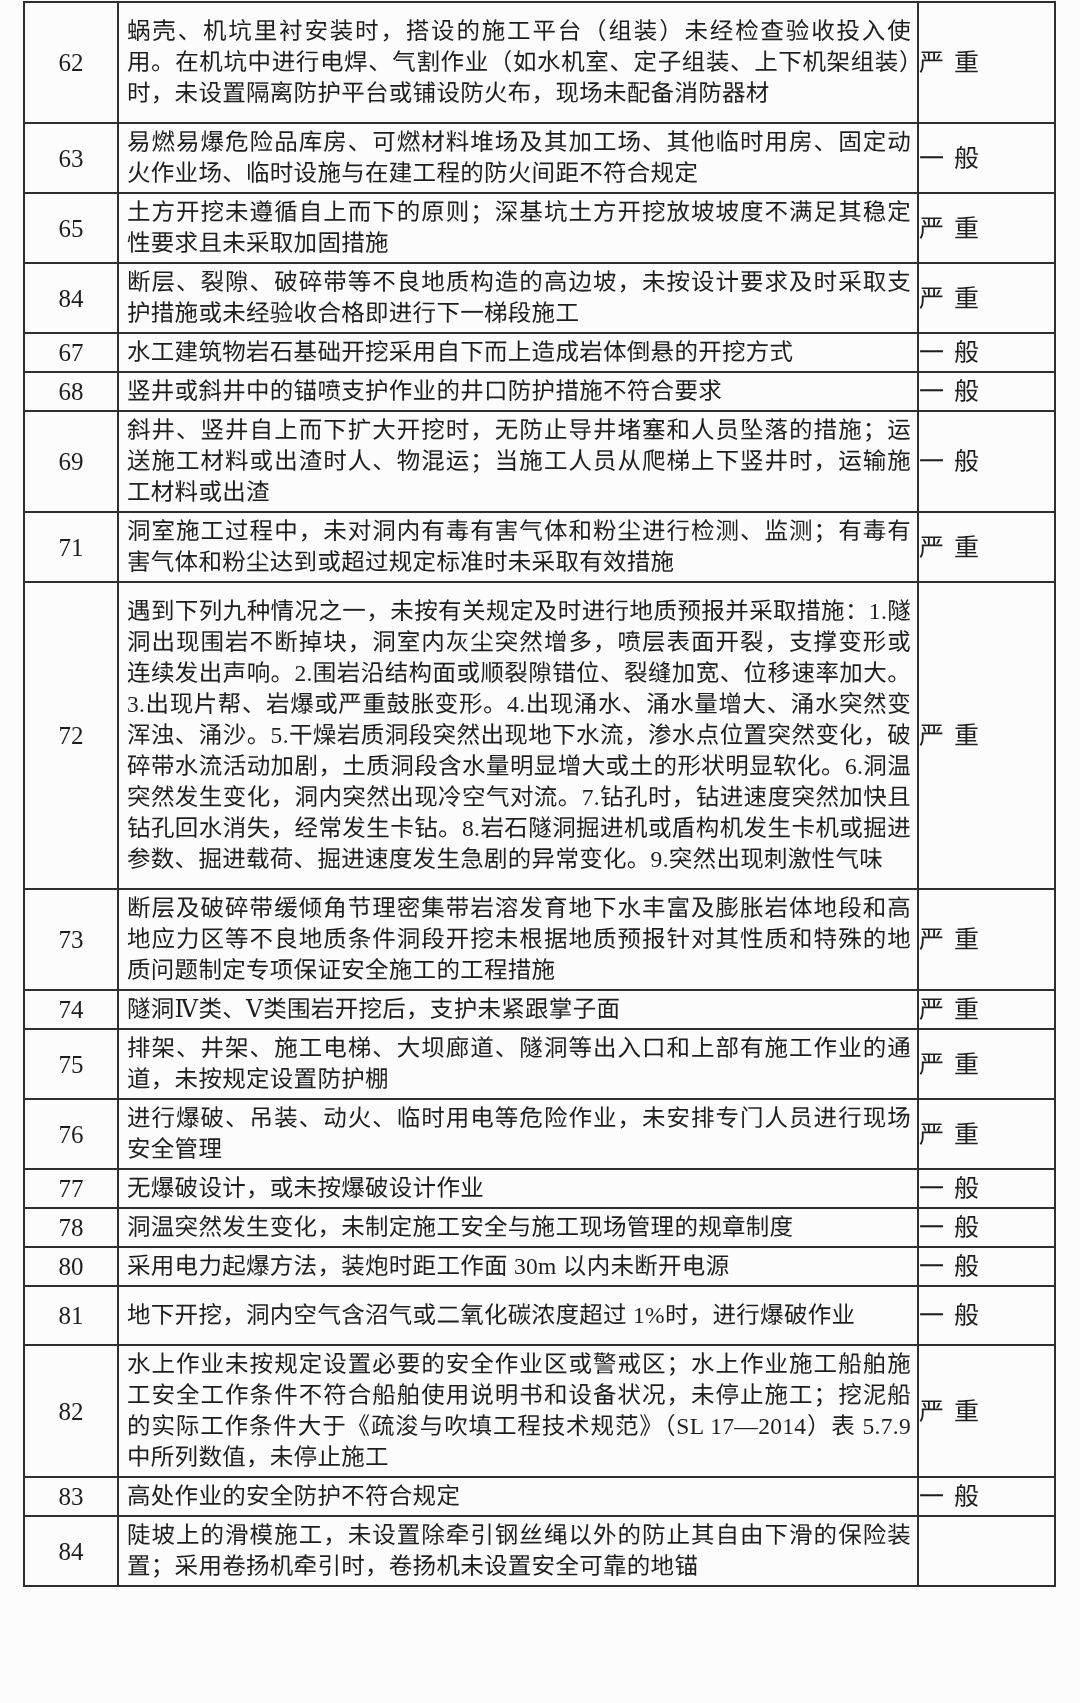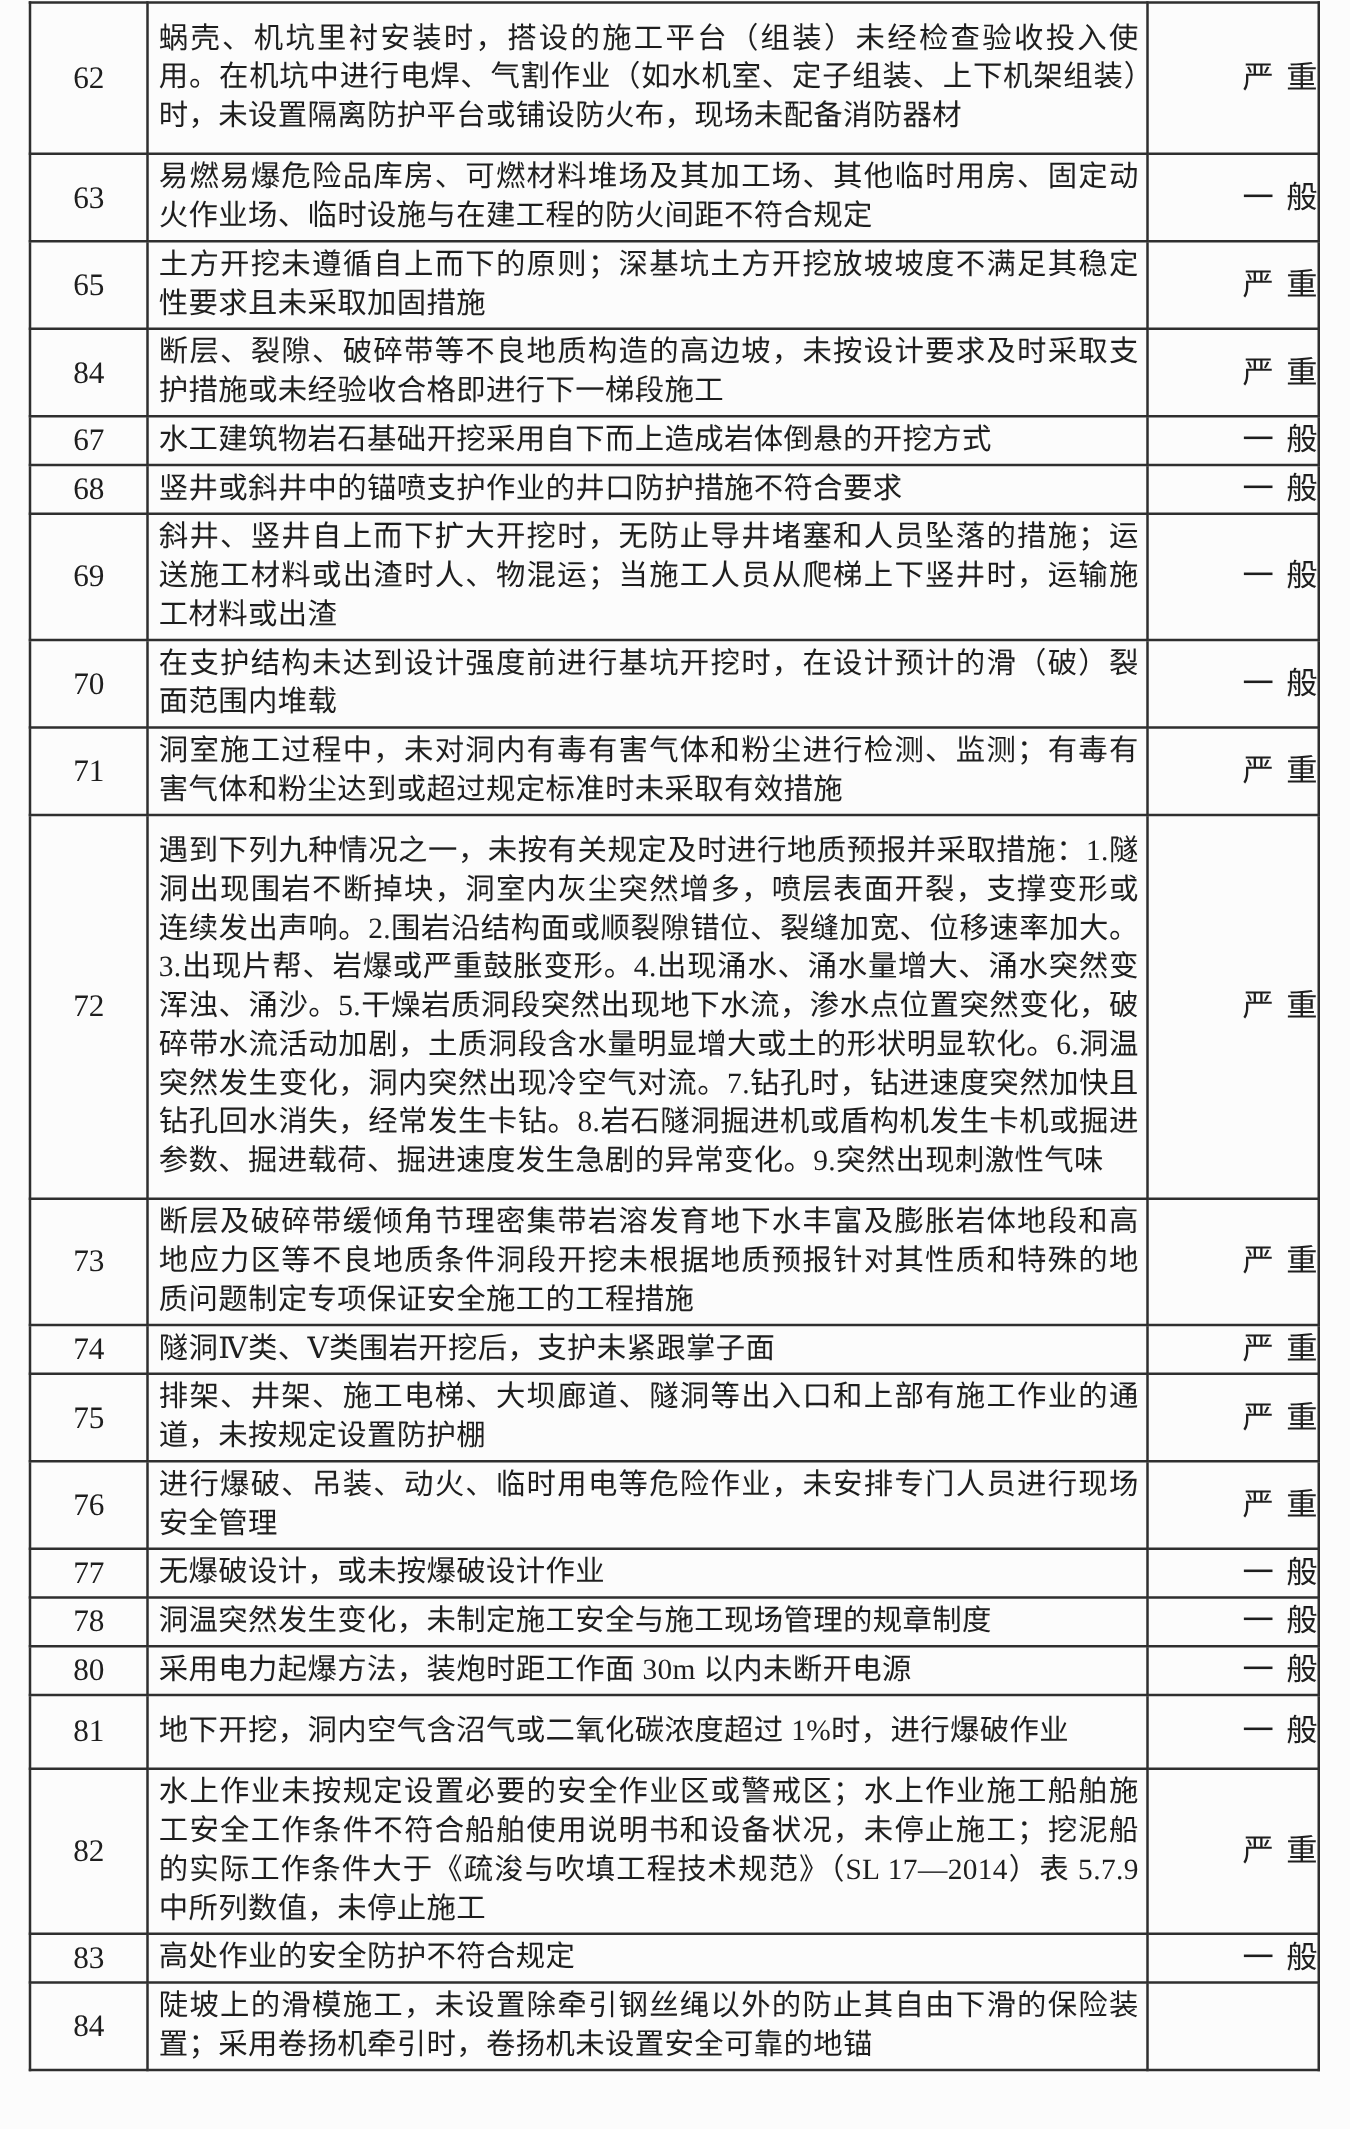--- a/index.html
+++ b/index.html
@@ -42,21 +42,21 @@
   td.desc{
     width:786px;
     font-size:23.5px;
     line-height:31px;
     letter-spacing:0.3px;
     text-align:justify;
     padding:3px 6px 3px 8px;
   }
   td.sev{
     width:125px;
-    text-align:right;
+    text-align:left;
     font-size:25px;
     line-height:31px;
     padding:2px 0;
     white-space:nowrap;
   }
   td.sev .sev-text{
     letter-spacing:10px;
     margin-right:-10px; 
   }
   
@@ -99,25 +99,20 @@
           <td class="sev"><span class="sev-text">一般</span></td>
         </tr>
         <tr>
           <td class="num">68</td>
           <td class="desc">竖井或斜井中的锚喷支护作业的井口防护措施不符合要求</td>
           <td class="sev"><span class="sev-text">一般</span></td>
         </tr>
         <tr>
           <td class="num">69</td>
           <td class="desc">斜井、竖井自上而下扩大开挖时，无防止导井堵塞和人员坠落的措施；运送施工材料或出渣时人、物混运；当施工人员从爬梯上下竖井时，运输施工材料或出渣</td>
-          <td class="sev"><span class="sev-text">一般</span></td>
-        </tr>
-        <tr>
-          <td class="num">70</td>
-          <td class="desc">在支护结构未达到设计强度前进行基坑开挖时，在设计预计的滑（破）裂面范围内堆载</td>
           <td class="sev"><span class="sev-text">一般</span></td>
         </tr>
         <tr>
           <td class="num">71</td>
           <td class="desc">洞室施工过程中，未对洞内有毒有害气体和粉尘进行检测、监测；有毒有害气体和粉尘达到或超过规定标准时未采取有效措施</td>
           <td class="sev"><span class="sev-text">严重</span></td>
         </tr>
         <tr class="tall">
           <td class="num">72</td>
           <td class="desc">遇到下列九种情况之一，未按有关规定及时进行地质预报并采取措施：1.隧洞出现围岩不断掉块，洞室内灰尘突然增多，喷层表面开裂，支撑变形或连续发出声响。2.围岩沿结构面或顺裂隙错位、裂缝加宽、位移速率加大。3.出现片帮、岩爆或严重鼓胀变形。4.出现涌水、涌水量增大、涌水突然变浑浊、涌沙。5.干燥岩质洞段突然出现地下水流，渗水点位置突然变化，破碎带水流活动加剧，土质洞段含水量明显增大或土的形状明显软化。6.洞温突然发生变化，洞内突然出现冷空气对流。7.钻孔时，钻进速度突然加快且钻孔回水消失，经常发生卡钻。8.岩石隧洞掘进机或盾构机发生卡机或掘进参数、掘进载荷、掘进速度发生急剧的异常变化。9.突然出现刺激性气味</td>

